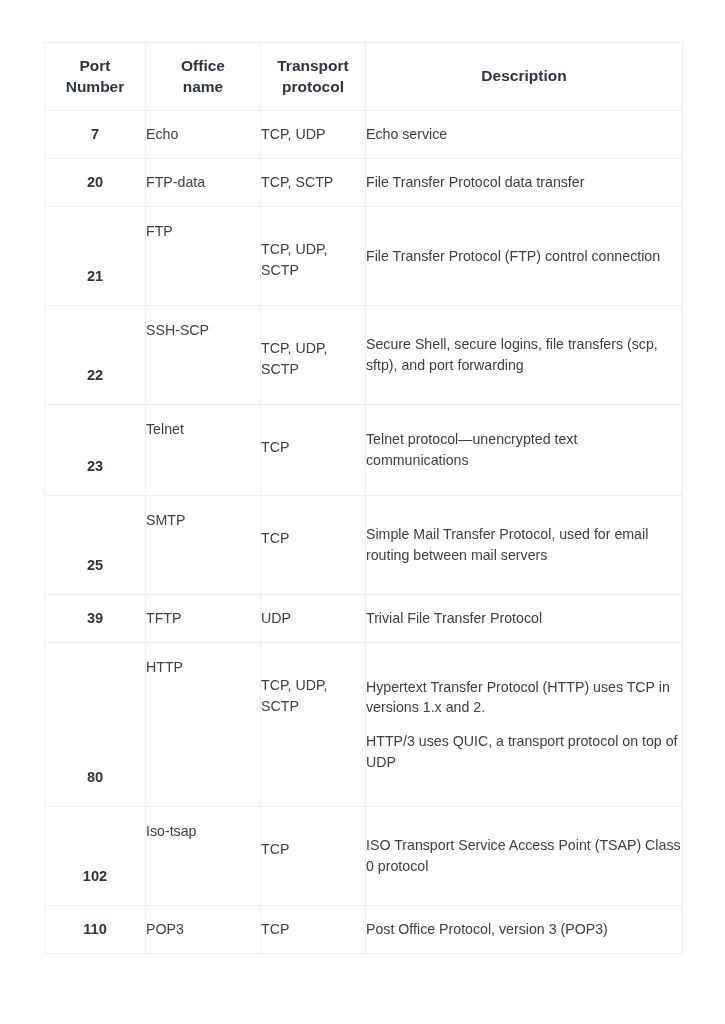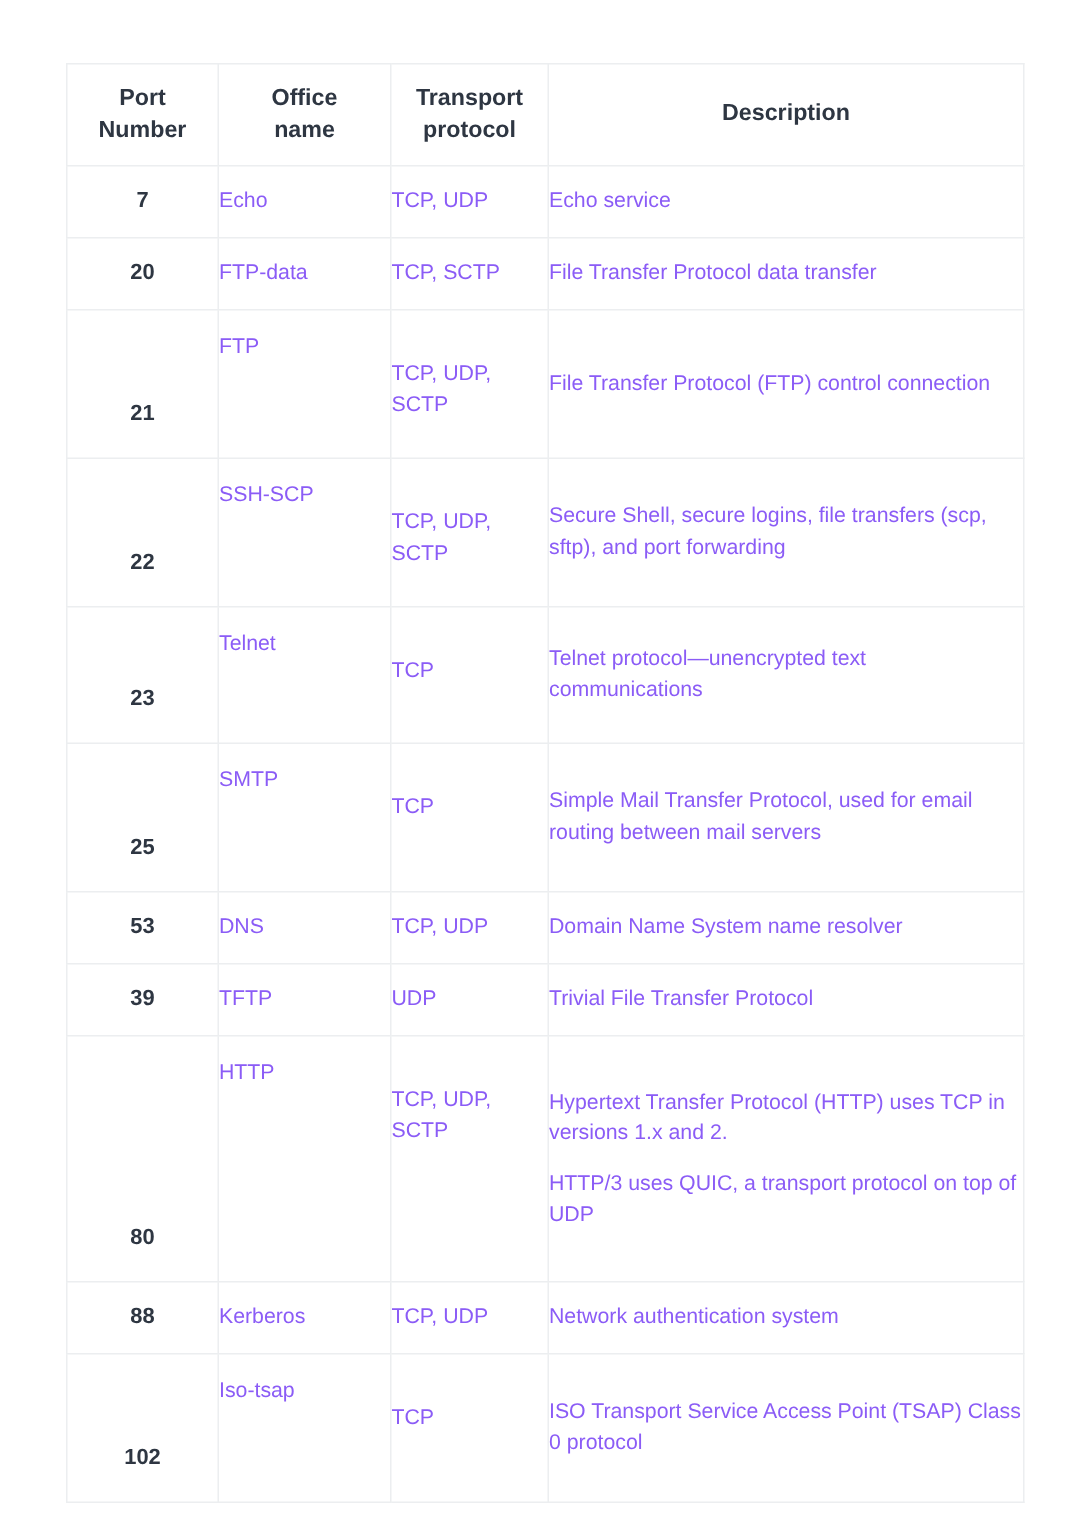--- a/index.html
+++ b/index.html
@@ -49,21 +49,21 @@
     line-height: 1.35;
     text-align: center;
     padding: 6px 8px;
   }
   thead th.desc-head {
     font-size: 15.5px;
   }
 
   
   tbody td {
-    color: #8b5cf6;
+    color: #404040;
     font-size: 14.2px;
     line-height: 1.45;
   }
 
   td.port {
     text-align: center;
     color: #2e3642;
     font-weight: 700;
     font-size: 14.6px;
     vertical-align: middle;
@@ -192,55 +192,47 @@
         </tr>
         <tr class="r-double multi">
           <td class="port">25</td>
           <td class="service">SMTP</td>
           <td class="transport">TCP</td>
           <td class="desc">
             <p> Simple Mail Transfer Protocol, used for email routing between mail servers</p>
           </td>
         </tr>
         <tr class="r-single tall">
-          <td class="port">53</td>
-          <td class="service">DNS</td>
-          <td class="transport">TCP, UDP</td>
-          <td class="desc">
-            <p> Domain Name System name resolver</p>
-          </td>
-        </tr>
-        <tr class="r-single tall">
           <td class="port">39</td>
           <td class="service">TFTP</td>
           <td class="transport">UDP</td>
           <td class="desc">
             <p>Trivial File Transfer Protocol</p>
           </td>
         </tr>
         <tr class="r-http multi3">
           <td class="port">80</td>
           <td class="service">HTTP</td>
           <td class="transport">TCP, UDP, SCTP</td>
           <td class="desc">
             <p>Hypertext Transfer Protocol (HTTP) uses TCP in versions 1.x and 2.</p>
             <p>HTTP/3 uses QUIC, a transport protocol on top of UDP</p>
           </td>
         </tr>
-        <tr class="r-single tall">
-          <td class="port">88</td>
-          <td class="service">Kerberos</td>
-          <td class="transport">TCP, UDP</td>
-          <td class="desc">
-            <p>Network authentication system</p>
-          </td>
-        </tr>
         <tr class="r-double multi">
           <td class="port">102</td>
           <td class="service">Iso-tsap</td>
           <td class="transport">TCP</td>
           <td class="desc">
             <p>ISO Transport Service Access Point (TSAP) Class 0 protocol</p>
+          </td>
+        </tr>
+        <tr class="r-single tall">
+          <td class="port">110</td>
+          <td class="service">POP3</td>
+          <td class="transport">TCP</td>
+          <td class="desc">
+            <p>Post Office Protocol, version 3 (POP3)</p>
           </td>
         </tr>
       </tbody>
   </table>
 </div>
 
 </body></html>

